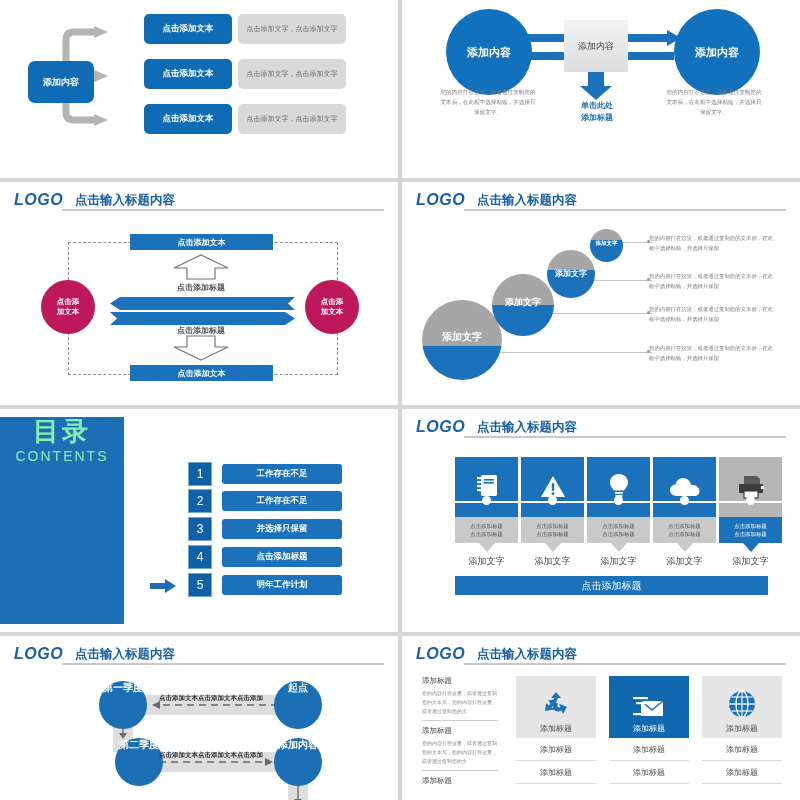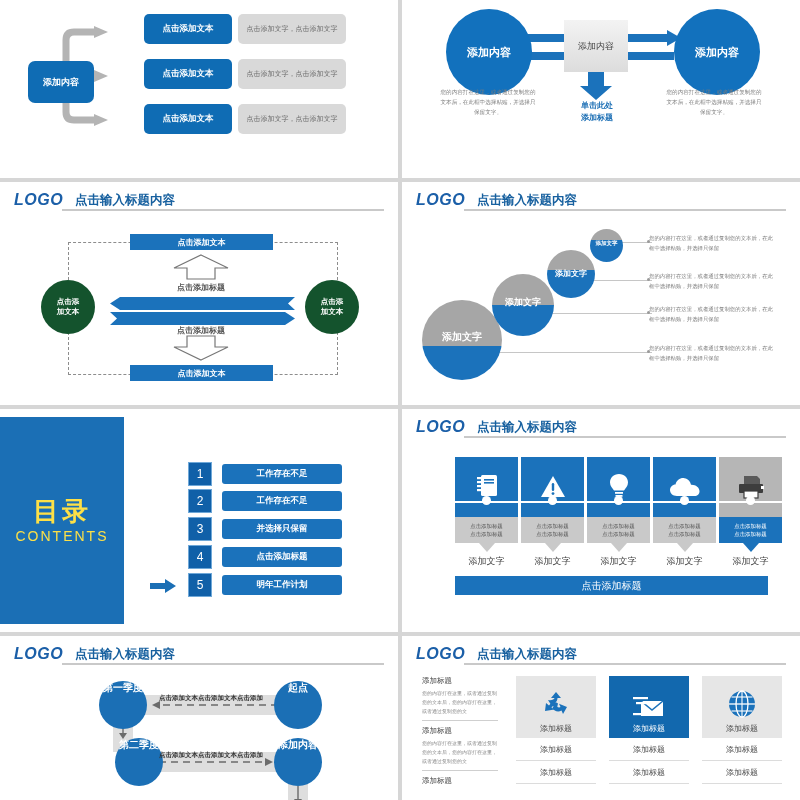--- a/index.html
+++ b/index.html
@@ -91,21 +91,21 @@
     border:1.4px dashed #8d8d8d;
   }
   .s3 .bar{
     position:absolute;left:130px;width:143px;height:16px;background:#1b72bb;
     display:flex;align-items:center;justify-content:center;
     color:#fff;font-size:8px;font-weight:bold;
   }
   .s3 .barTop{top:52px;} .s3 .barBot{top:183px;}
   .s3 .sidec{
     position:absolute;width:54px;height:54px;border-radius:50%;
-    background:#14532d;color:#fff;font-size:7.5px;font-weight:bold;
+    background:#be185d;color:#fff;font-size:7.5px;font-weight:bold;
     display:flex;align-items:center;justify-content:center;text-align:center;
     line-height:1.35;
   }
   .s3 .cLft{left:41px;top:98px;} .s3 .cRgt{left:305px;top:98px;}
   .s3 .lbl{
     position:absolute;width:160px;left:121px;text-align:center;
     font-size:8px;color:#555;font-weight:bold;
   }
   .s3 .lblT{top:100px;} .s3 .lblB{top:143px;}
   .s3 .chev{position:absolute;left:110px;width:185px;height:13px;}
@@ -125,21 +125,21 @@
   .s4 .b4{left:188px;top:47px;width:33px;height:33px;}
   .s4 .rtxt{
     position:absolute;left:247px;width:128px;font-size:5.4px;color:#7b7b7b;
     line-height:1.85;
   }
   .s4 .leadline{position:absolute;height:1px;background:#c6c6c6;}
   .s4 .dot{position:absolute;width:3px;height:3px;background:#9a9a9a;border-radius:50%;}
   
   .s5 .leftpanel{
     position:absolute;left:0;top:8px;width:124px;bottom:8px;background:#1b6fb5;
-    display:flex;flex-direction:column;align-items:center;justify-content:center;color:#fde047;
+    display:flex;flex-direction:column;align-items:center;color:#86efac;
   }
   .s5 .mulu{font-size:26px;font-weight:bold;letter-spacing:3px;line-height:1.1;}
   .s5 .contents{font-size:14px;letter-spacing:2px;margin-top:2px;}
   .s5 .row{position:absolute;display:flex;align-items:center;gap:10px;left:188px;}
   .s5 .num{
     width:22px;height:22px;background:#1060a8;border:1px solid #6fa8d8;
     color:#fff;font-size:12px;display:flex;align-items:center;justify-content:center;
   }
   .s5 .pill{
     width:120px;height:20px;background:#1b72bb;border-radius:3px;

